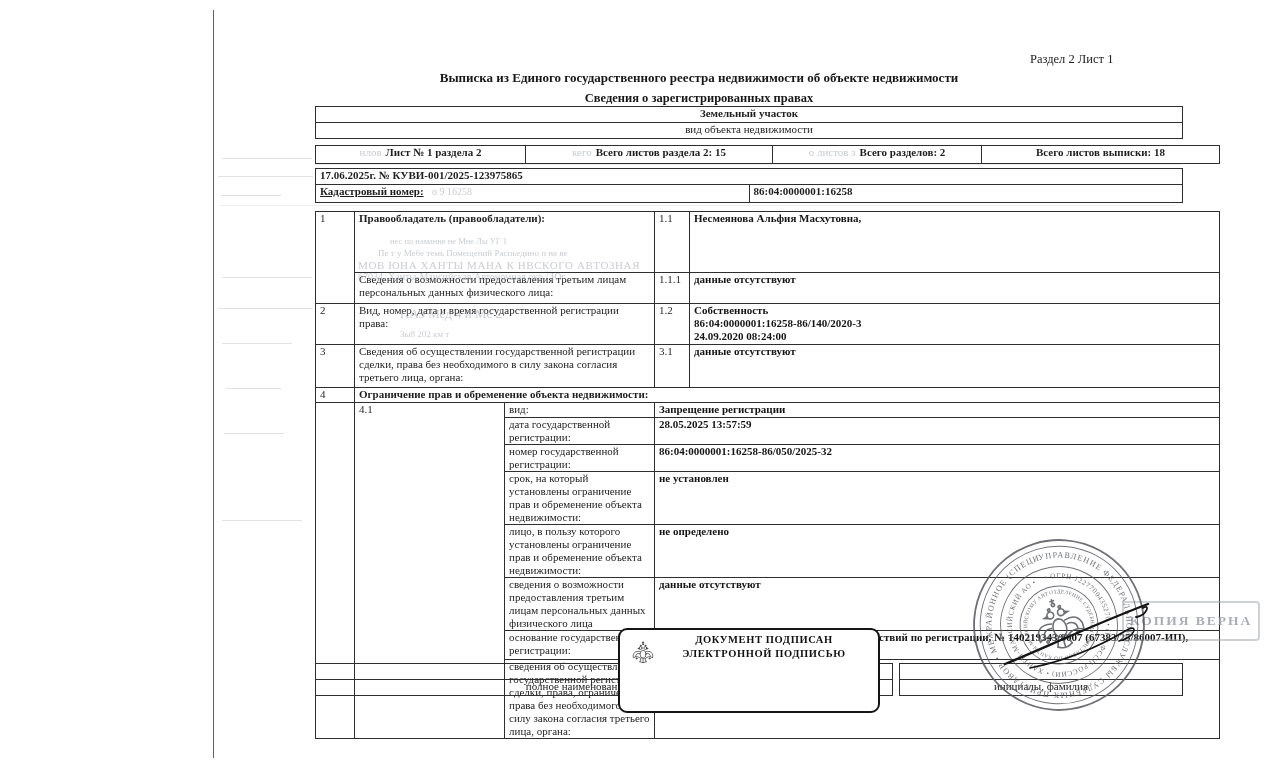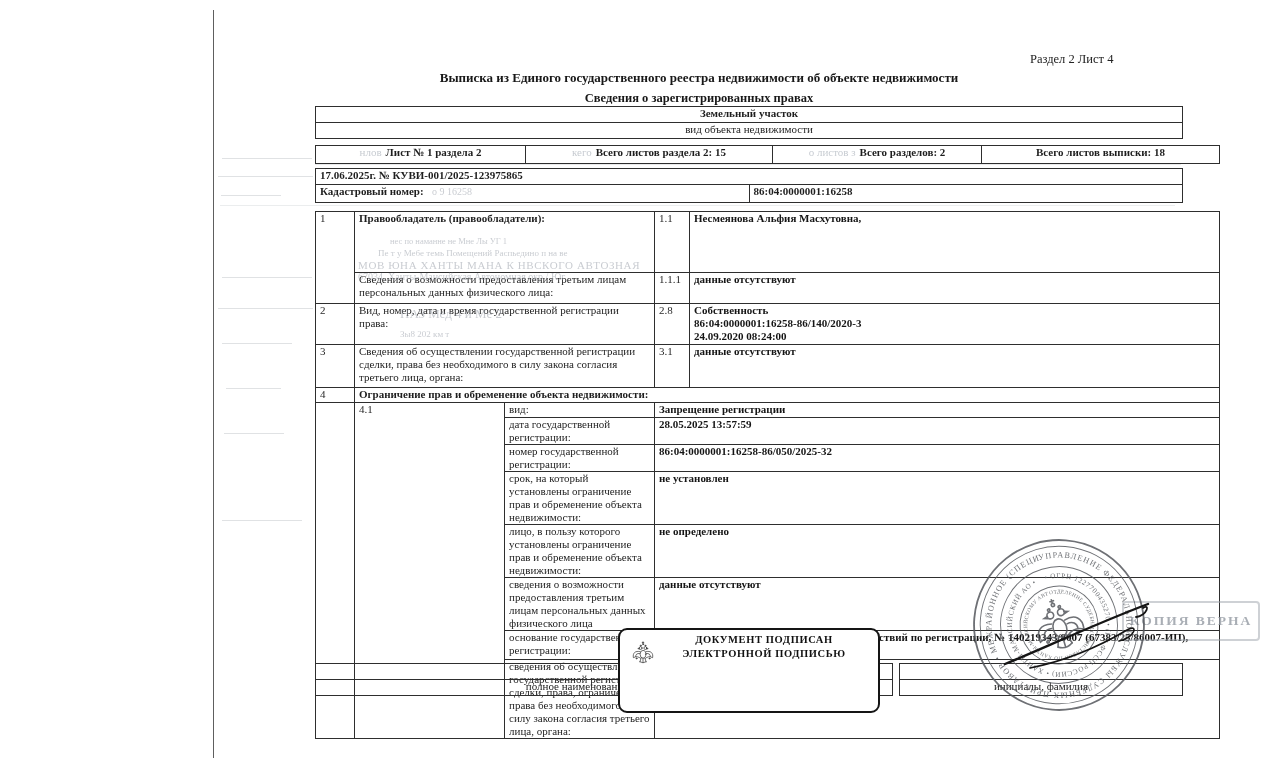--- a/index.html
+++ b/index.html
@@ -80,21 +80,21 @@
   <div class="artifact" style="left:221px;top:195px;width:60px;height:1px;"></div>
   <div class="artifact" style="left:220px;top:205px;width:955px;height:1px;opacity:.35;"></div>
   <div class="artifact" style="left:315px;top:163px;width:866px;height:2px;opacity:.4;"></div>
   <div class="artifact" style="left:222px;top:277px;width:90px;height:1px;"></div>
   <div class="artifact" style="left:218px;top:308px;width:95px;height:1px;"></div>
   <div class="artifact" style="left:222px;top:343px;width:70px;height:1px;"></div>
   <div class="artifact" style="left:226px;top:388px;width:55px;height:1px;"></div>
   <div class="artifact" style="left:224px;top:433px;width:60px;height:1px;"></div>
   <div class="artifact" style="left:222px;top:520px;width:80px;height:1px;"></div>
 
-  <div class="abs section-label">Раздел 2  Лист 4</div>
+  <div class="abs section-label">Раздел 2  Лист 1</div>
   <div class="abs doc-subtitle">Сведения о зарегистрированных правах</div>
   <div class="abs doc-title">Выписка из Единого государственного реестра недвижимости об объекте недвижимости</div>
 
   <table class="tbl outer" style="top:106px;">
     <tbody>
         <tr>
           <td class="c b" style="height:15px;">Земельный участок</td>
         </tr>
     <tr>
           <td class="c" style="height:15px;">вид объекта недвижимости</td>
@@ -112,21 +112,21 @@
     </tr>
   </tbody>
     </table>
 
   <table class="tbl outer" style="top:168px;">
     <tbody>
         <tr>
           <td class="b" colspan="2" style="height:15px;">17.06.2025г. № КУВИ-001/2025-123975865</td>
         </tr>
     <tr>
-      <td class="b" style="width:321px;height:17px;">Кадастровый номер:</td>
+      <td class="b" style="width:321px;height:17px;text-decoration:underline;">Кадастровый номер:</td>
       <td class="b" style="width:547px;margin-left:40px;">86:04:0000001:16258</td>
     </tr>
   </tbody>
     </table>
 
   <table class="tbl outer" style="top:211px;">
     <tbody>
         <tr>
       <td class="num" rowspan="2" style="width:30px;">1</td>
       <td class="b" colspan="2" style="width:291px;height:60px;">Правообладатель (правообладатели):</td>
@@ -134,21 +134,21 @@
       <td class="val" style="width:521px;">Несмеянова Альфия Масхутовна,</td>
     </tr>
     <tr>
       <td colspan="2" style="height:30px;">Сведения о возможности предоставления третьим лицам персональных данных физического лица:</td>
       <td class="num">1.1.1</td>
       <td class="val">данные отсутствуют</td>
     </tr>
     <tr>
       <td class="num">2</td>
       <td colspan="2" style="height:40px;">Вид, номер, дата и время государственной регистрации права:</td>
-      <td class="num">2.8</td>
+      <td class="num">1.2</td>
       <td>
         <div class="val">Собственность</div>
         <div class="val">86:04:0000001:16258-86/140/2020-3</div>
         <div class="val">24.09.2020 08:24:00</div>
       </td>
     </tr>
     <tr>
       <td class="num">3</td>
       <td colspan="2" style="height:42px;">Сведения об осуществлении государственной регистрации сделки, права без необходимого в силу закона согласия третьего лица, органа:</td>
       <td class="num">3.1</td>

